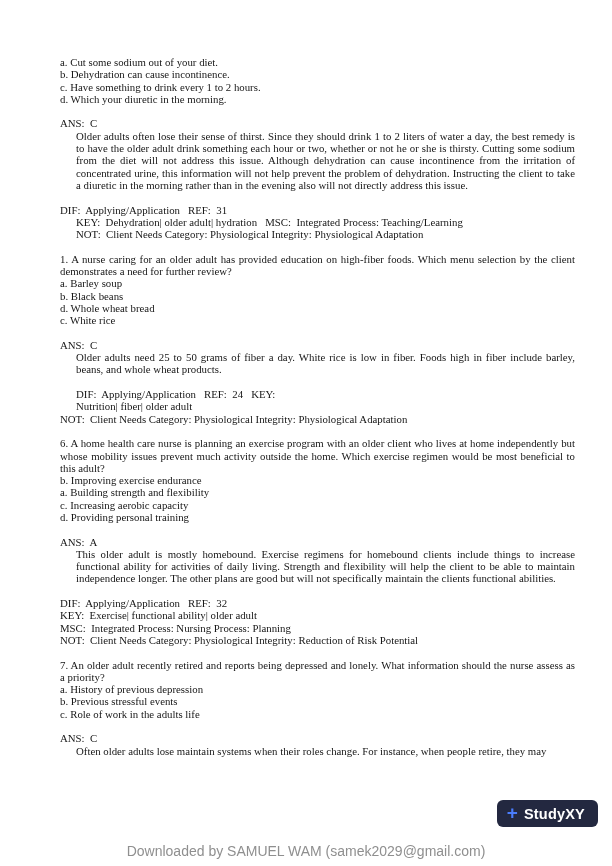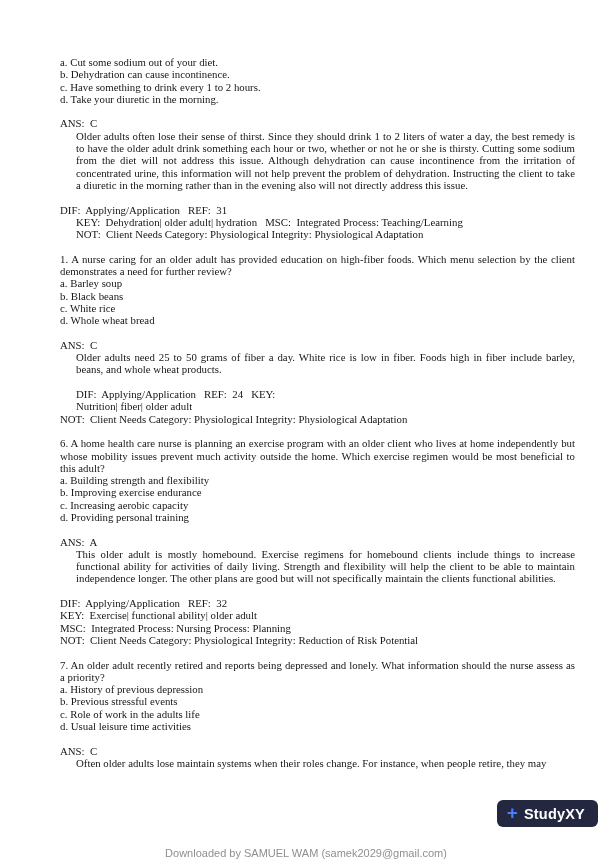--- a/index.html
+++ b/index.html
@@ -57,73 +57,72 @@
     color: #ffffff;
     text-align: right;
   }
   .page-footer {
     position: absolute;
     bottom: 7px;
     left: 0;
     right: 0;
     text-align: center;
     font-family: "Liberation Sans", sans-serif;
-    font-size: 11px;
+    font-size: 14px;
     color: #8f8f8f;
   }
 </style>
 </head>
 <body>
 
 <div class="page">
   <div class="doc-body">
       <div class="ln indent-1">a. Cut some sodium out of your diet.</div>
       <div class="ln indent-1">b. Dehydration can cause incontinence.</div>
       <div class="ln indent-1">c. Have something to drink every 1 to 2 hours.</div>
-      <div class="ln indent-1">d. Take your diuretic in the morning.</div>
+      <div class="ln indent-1">d. Which your diuretic in the morning.</div>
       <div class="gap"></div>
       <div class="ln indent-1">ANS:  C</div>
       <div class="ln indent-0 para">Older adults often lose their sense of thirst. Since they should drink 1 to 2 liters of water a day, the best remedy is to have the older adult drink something each hour or two, whether or not he or she is thirsty. Cutting some sodium from the diet will not address this issue. Although dehydration can cause incontinence from the irritation of concentrated urine, this information will not help prevent the problem of dehydration. Instructing the client to take a diuretic in the morning rather than in the evening also will not directly address this issue.</div>
       <div class="gap"></div>
       <div class="ln indent-1">DIF:  Applying/Application   REF:  31</div>
       <div class="ln indent-0">KEY:  Dehydration| older adult| hydration   MSC:  Integrated Process: Teaching/Learning</div>
       <div class="ln indent-0">NOT:  Client Needs Category: Physiological Integrity: Physiological Adaptation</div>
       <div class="gap"></div>
       <div class="ln indent-1 para">1. A nurse caring for an older adult has provided education on high-fiber foods. Which menu selection by the client demonstrates a need for further review?</div>
       <div class="ln indent-1">a. Barley soup</div>
       <div class="ln indent-1">b. Black beans</div>
+      <div class="ln indent-1">d. Whole wheat bread</div>
       <div class="ln indent-1">c. White rice</div>
-      <div class="ln indent-1">d. Whole wheat bread</div>
       <div class="gap"></div>
       <div class="ln indent-1">ANS:  C</div>
       <div class="ln indent-0 para">Older adults need 25 to 50 grams of fiber a day. White rice is low in fiber. Foods high in fiber include barley, beans, and whole wheat products.</div>
       <div class="gap"></div>
       <div class="ln indent-0">DIF:  Applying/Application   REF:  24   KEY:</div>
       <div class="ln indent-0">Nutrition| fiber| older adult</div>
       <div class="ln indent-1">NOT:  Client Needs Category: Physiological Integrity: Physiological Adaptation</div>
       <div class="gap"></div>
       <div class="ln indent-1 para">6. A home health care nurse is planning an exercise program with an older client who lives at home independently but whose mobility issues prevent much activity outside the home. Which exercise regimen would be most beneficial to this adult?</div>
+      <div class="ln indent-1">b. Improving exercise endurance</div>
       <div class="ln indent-1">a. Building strength and flexibility</div>
-      <div class="ln indent-1">b. Improving exercise endurance</div>
       <div class="ln indent-1">c. Increasing aerobic capacity</div>
       <div class="ln indent-1">d. Providing personal training</div>
       <div class="gap"></div>
       <div class="ln indent-1">ANS:  A</div>
       <div class="ln indent-0 para">This older adult is mostly homebound. Exercise regimens for homebound clients include things to increase functional ability for activities of daily living. Strength and flexibility will help the client to be able to maintain independence longer. The other plans are good but will not specifically maintain the clients functional abilities.</div>
       <div class="gap"></div>
       <div class="ln indent-1">DIF:  Applying/Application   REF:  32</div>
       <div class="ln indent-1">KEY:  Exercise| functional ability| older adult</div>
       <div class="ln indent-1">MSC:  Integrated Process: Nursing Process: Planning</div>
       <div class="ln indent-1">NOT:  Client Needs Category: Physiological Integrity: Reduction of Risk Potential</div>
       <div class="gap"></div>
       <div class="ln indent-1 para">7. An older adult recently retired and reports being depressed and lonely. What information should the nurse assess as a priority?</div>
       <div class="ln indent-1">a. History of previous depression</div>
       <div class="ln indent-1">b. Previous stressful events</div>
       <div class="ln indent-1">c. Role of work in the adults life</div>
-      <div class="ln indent-1">d. Usual leisure time activities</div>
       <div class="gap"></div>
       <div class="ln indent-1">ANS:  C</div>
       <div class="ln indent-0 para">Often older adults lose maintain systems when their roles change. For instance, when people retire, they may</div>
     </div>
 
   <div class="brand-badge" style="background: rgb(35, 40, 64);">
     <span class="plus-icon" style="color: rgb(74, 125, 252);">+</span>
     <span class="brand-name" style="color: rgb(255, 255, 255);">StudyXY</span>
   </div>
 

